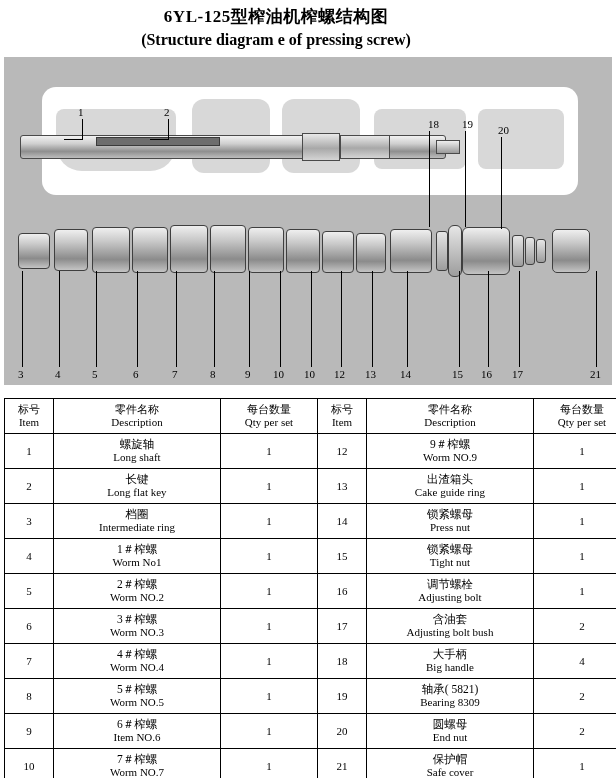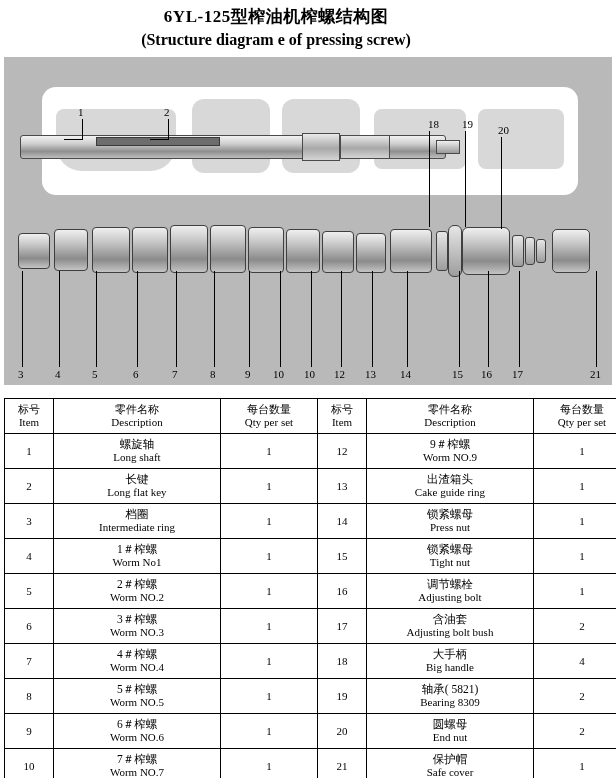--- a/index.html
+++ b/index.html
@@ -448,21 +448,21 @@
             <div class="desc-cn">轴承( 5821)</div>
             <div class="desc-en">Bearing 8309</div>
           </td>
           <td>2</td>
         </tr>
 
         <tr class="row-body">
           <td>9</td>
           <td>
             <div class="desc-cn">6＃榨螺</div>
-            <div class="desc-en">Worm NO.6</div>
+            <div class="desc-en">Item NO.6</div>
           </td>
           <td>1</td>
           <td>20</td>
           <td>
             <div class="desc-cn">圆螺母</div>
             <div class="desc-en">End nut</div>
           </td>
           <td>2</td>
         </tr>
 

